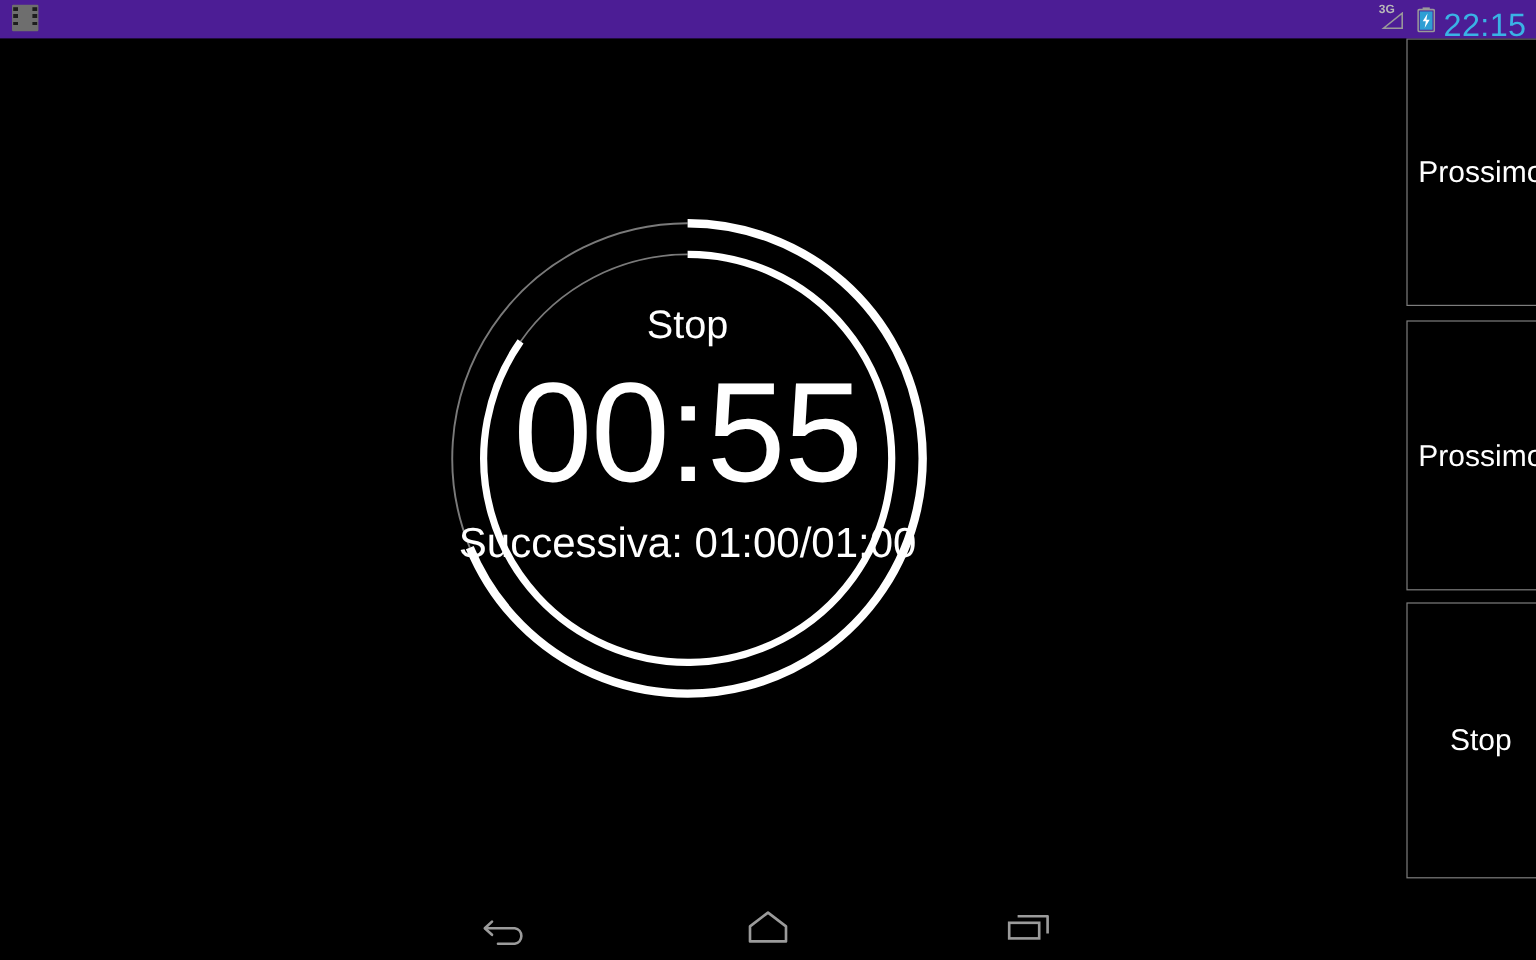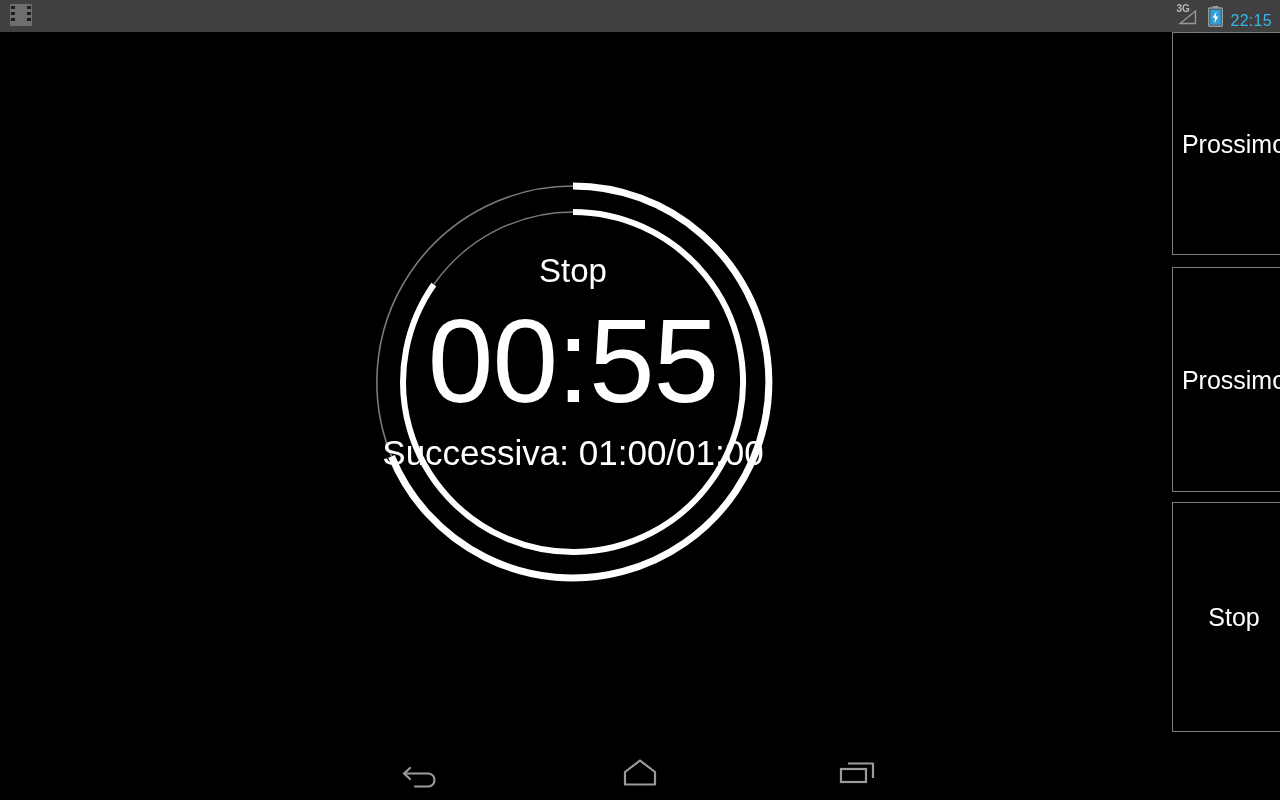--- a/index.html
+++ b/index.html
@@ -20,21 +20,21 @@
     height: 800px;
     background: #000000;
   }
 
   
   #status-bar {
     position: absolute;
     left: 0; top: 0;
     width: 1280px;
     height: 32px;
-    background: #404040;
+    background: #4c1d95;
     z-index: 40;
   }
 
   #status-left {
     position: absolute;
     left: 10px; top: 4px;
     display: flex;
     align-items: center;
     gap: 6px;
   }
@@ -93,21 +93,21 @@
   }
 
   .battery-icon {
     position: relative;
     width: 15px;
     height: 21px;
   }
 
   #clock-text {
     color: #3ab3e5;
-    font-size: 16px;
+    font-size: 27px;
     line-height: 20px;
     letter-spacing: 0.3px;
     font-family: "Liberation Sans", sans-serif;
     margin-top: 10px;
   }
 
   
   #timer-area {
     position: absolute;
     left: 0; top: 32px;

